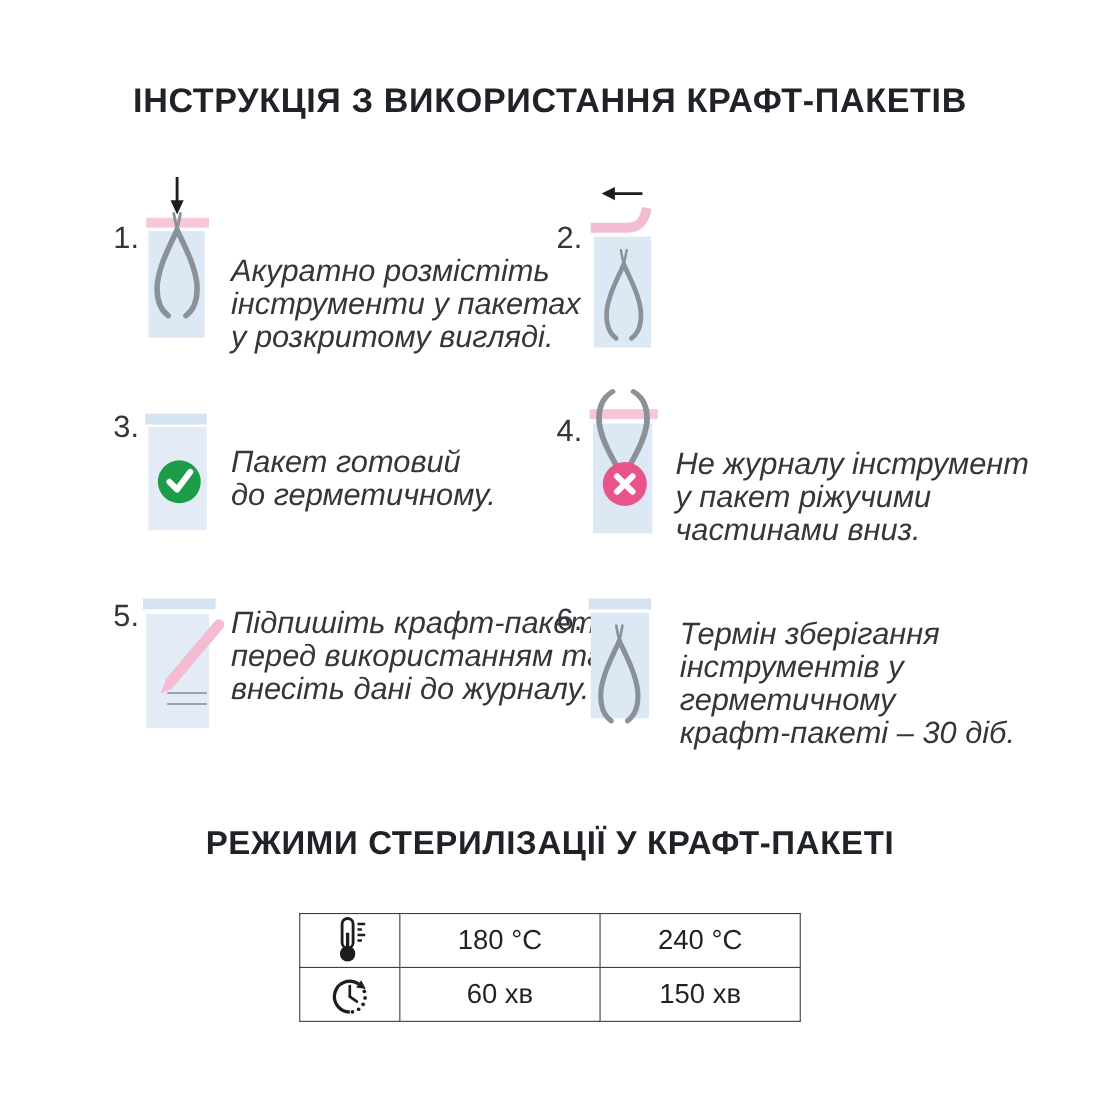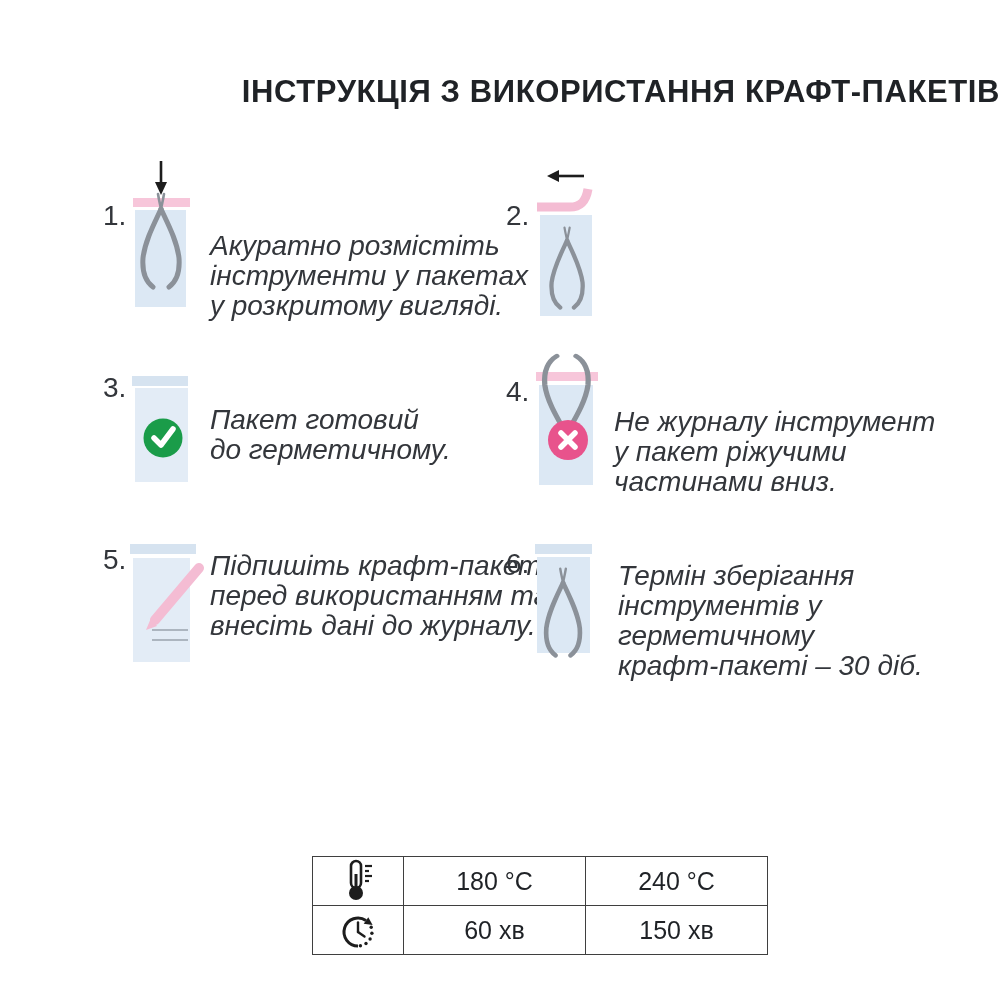--- a/index.html
+++ b/index.html
@@ -2,21 +2,21 @@
 <html style="--title: #1f2226; --text: #33363b; --bag: #dce8f4; --bagLight: #e3ecf6; --bagStrip: #d6e3f0; --pinkStrip: #f7c6da; --pinkPen: #f4bcd3; --green: #1a9c49; --crossPink: #e8538c; --tool: #8b9199; --arrow: #1d1d1d; --signLine: #9aa3ad; --tableBorder: #3f3f3f; --icon: #1d1d1d;"><head>
 <meta charset="utf-8">
 <style>
   * { margin:0; padding:0; box-sizing:border-box; }
   html,body { background:#fff; }
   .canvas {
     position:relative; width:1000px; height:1000px; background:#ffffff;
     font-family:"Liberation Sans", sans-serif; color:var(--text); overflow:hidden;
   }
   .title {
-    position:absolute; left:0; top:74px; width:1000px; text-align:right;
+    position:absolute; left:0; top:74px; width:1000px; text-align:center;
     font-size:31px; font-weight:600; letter-spacing:0.6px; color:var(--title);
   }
   .title2 {
     position:absolute; left:0; top:750px; width:1000px; text-align:center;
     font-size:30px; font-weight:600; letter-spacing:0.6px; color:var(--title);
   }
   .num { position:absolute; font-size:28px; font-weight:400; color:var(--text); }
   .txt { position:absolute; font-size:28px; line-height:30px; white-space:pre-line; color:var(--text);font-style:italic; }
   .ill { position:absolute; }
 
@@ -32,22 +32,22 @@
   .check-circle { fill:var(--green); }
   .check-mark { stroke:#ffffff; stroke-width:5.5; fill:none; stroke-linecap:round; stroke-linejoin:round; }
   .cross-circle { fill:var(--crossPink); }
   .cross-mark { stroke:#ffffff; stroke-width:5.5; fill:none; stroke-linecap:round; }
   .sign-line { stroke:var(--signLine); stroke-width:1.6; }
   .pen-body { stroke:var(--pinkPen); stroke-width:10; stroke-linecap:round; }
   .pen-tip { fill:var(--pinkPen); }
 
   
   .modes {
-    position:absolute; left:272px; top:856px; width:456px;
-    border-collapse:collapse; table-layout:fixed;margin-left:40px;
+    position:absolute; left:272px; top:830px; width:456px;
+    border-collapse:collapse; table-layout:fixed;
   }
   .modes td {
     border:1.6px solid var(--tableBorder); text-align:center; vertical-align:middle;
     height:49px; font-size:25px; color:var(--title);
   }
   .modes td.icon-cell { width:91px; }
   .modes td.val { width:182px; }
   .tbl-icon { display:block; margin:0 auto; }
   .thermo-stroke { stroke:var(--icon); fill:#fff; stroke-width:2.6; }
   .thermo-fill { fill:var(--icon); }
@@ -146,20 +146,21 @@
       <path d="M31,3 C30,9 29,13 28,18" stroke-width="2.6"></path>
       <path d="M28,18 C21,33 12,50 10,67 C9,81 13,91 20,96" stroke-width="5"></path>
       <path d="M28,18 C35,33 44,50 46,67 C47,81 43,91 36,96" stroke-width="5"></path>
       <path d="M27,21 L15,50" stroke-width="1.2"></path>
     </g>
   </svg>
   <div class="txt" style="left:618px;top:561px">Термін зберігання
 інструментів у герметичному
 крафт-пакеті – 30 діб.</div>
 
+  <div class="title2">РЕЖИМИ СТЕРИЛІЗАЦІЇ У КРАФТ-ПАКЕТІ</div>
 
   <table class="modes">
     <tbody>
         <tr>
       <td class="icon-cell">
         <svg class="tbl-icon" width="36" height="44" viewBox="0 0 36 44">
           <rect x="11" y="2" width="10" height="27" rx="5" class="thermo-stroke"></rect>
           <line x1="16" y1="15" x2="16" y2="29" stroke="var(--icon)" stroke-width="3"></line>
           <circle cx="16" cy="34" r="7" class="thermo-fill"></circle>
           <line x1="25" y1="7" x2="32" y2="7" class="thermo-tick"></line>

